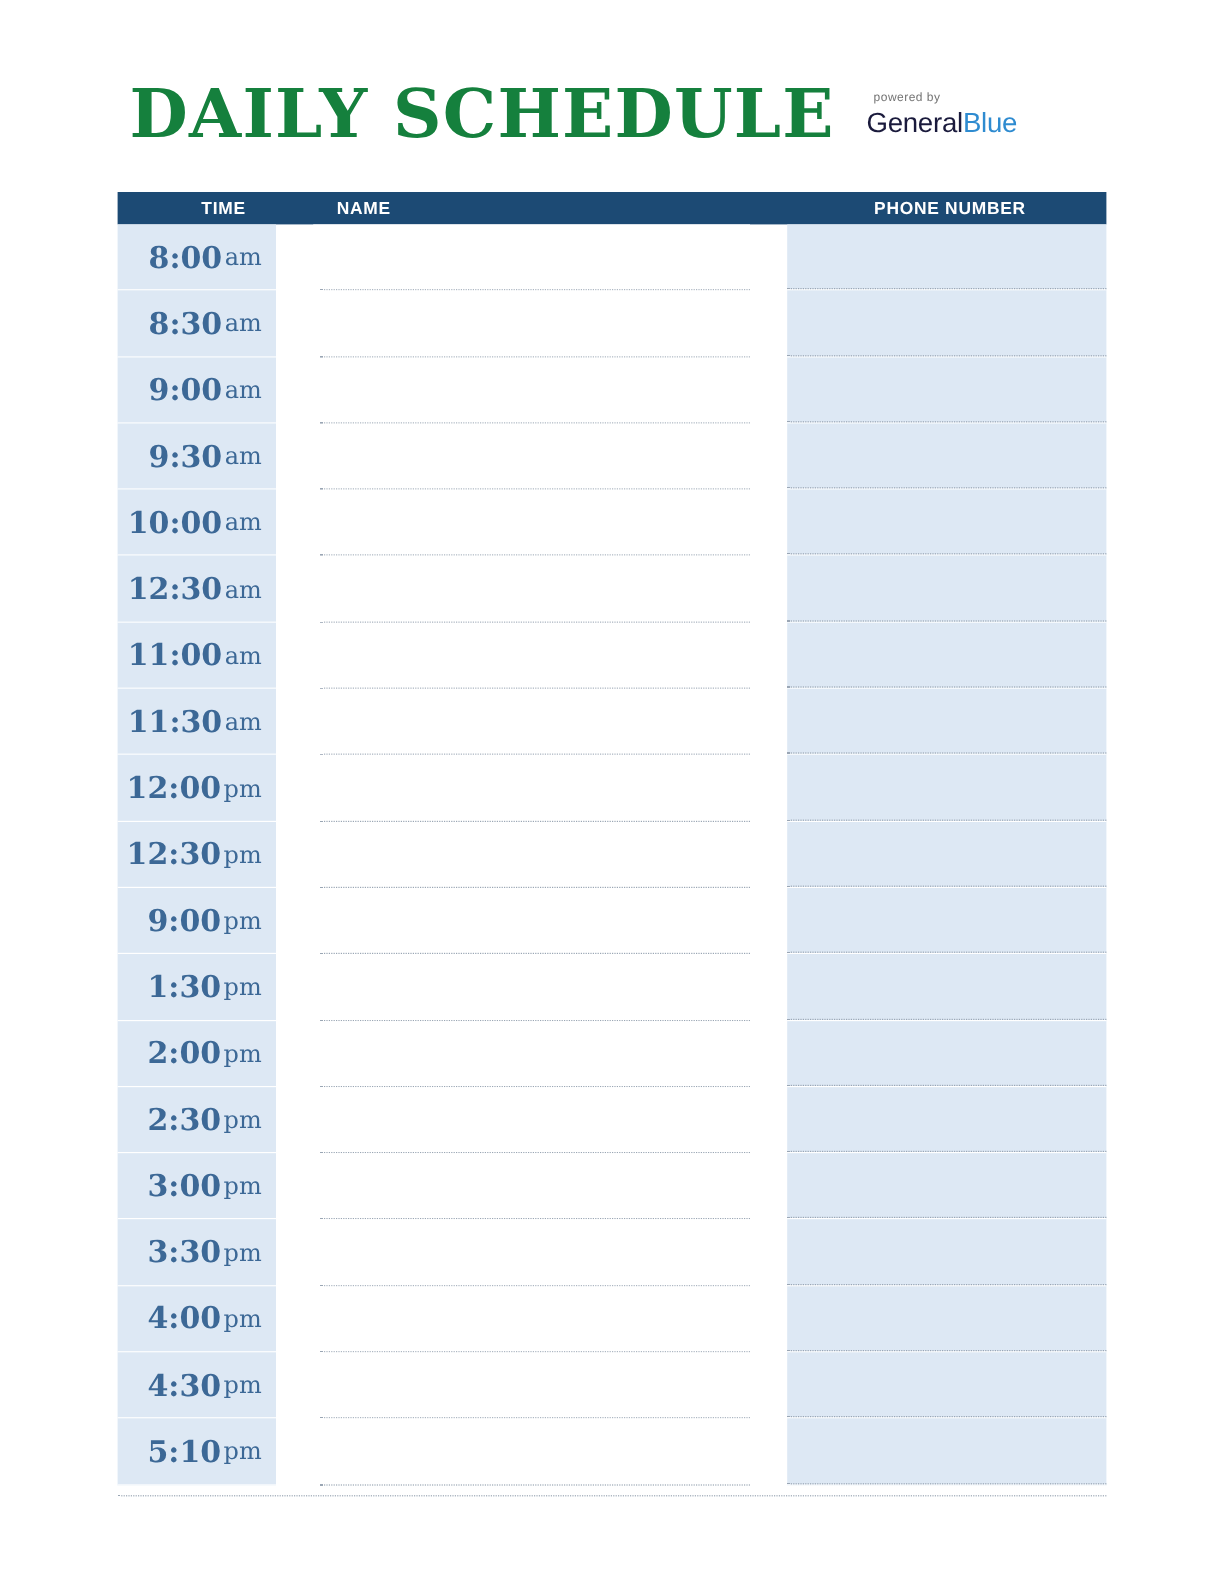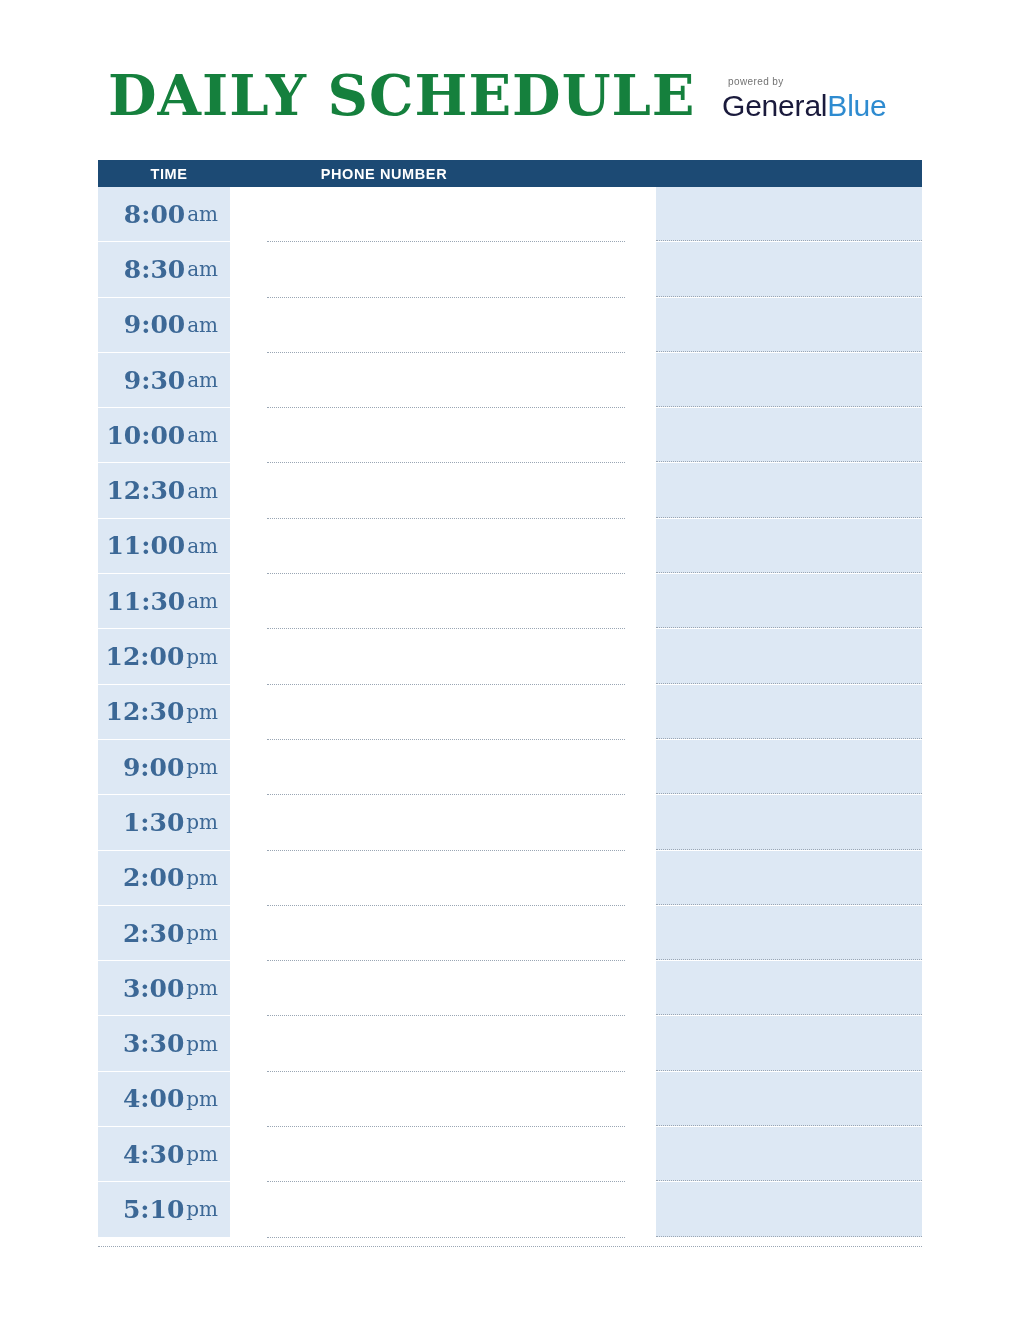--- a/index.html
+++ b/index.html
@@ -50,21 +50,21 @@
   }
   .brand-powered {
     font-family: "Liberation Sans", sans-serif;
     font-size: 10px;
     color: #737373;
     letter-spacing: 0.4px;
     padding-left: 6px;
   }
   .brand-name {
     font-family: "Liberation Sans", sans-serif;
-    font-size: 30px;
+    font-size: 23px;
     letter-spacing: -0.2px;
     margin-top: 2px;
     white-space: nowrap;
   }
   .brand-general { color: #1a1a3c; }
   .brand-blue { color: #2e8bd0; }
 
   .table {
     position: absolute;
     left: 98px;
@@ -75,20 +75,21 @@
     display: flex;
     background: #1c4a74;
     height: 27px;
     align-items: center;
   }
   .th {
     color: #ffffff;
     font-size: 14.5px;
     font-weight: bold;
     letter-spacing: 0.6px;
+    margin-left: 24px;
   }
   .th-time {
     width: 142px;
     text-align: center;
   }
   .th-name {
     width: 394px;
     text-align: left;
     padding-left: 6px;
   }
@@ -166,20 +167,21 @@
       <div class="brand-powered">powered by</div>
       <div class="brand-name">
         <span class="brand-general">General</span><span class="brand-blue">Blue</span>
       </div>
     </div>
   </div>
 
   <div class="table">
     <div class="thead">
       <div class="th th-time">TIME</div>
+      <div class="th th-name">NAME</div>
       <div class="th th-phone">PHONE NUMBER</div>
     </div>
     <div id="rows-container">
         <div class="row">
           <div class="cell-time">
             <span class="time-num">8:00</span>
             <span class="time-ampm">am</span>
           </div>
           <div class="cell-name"><span></span><div class="dotline"></div></div>
           <div class="cell-phone"><span></span><div class="dotline"></div></div>

